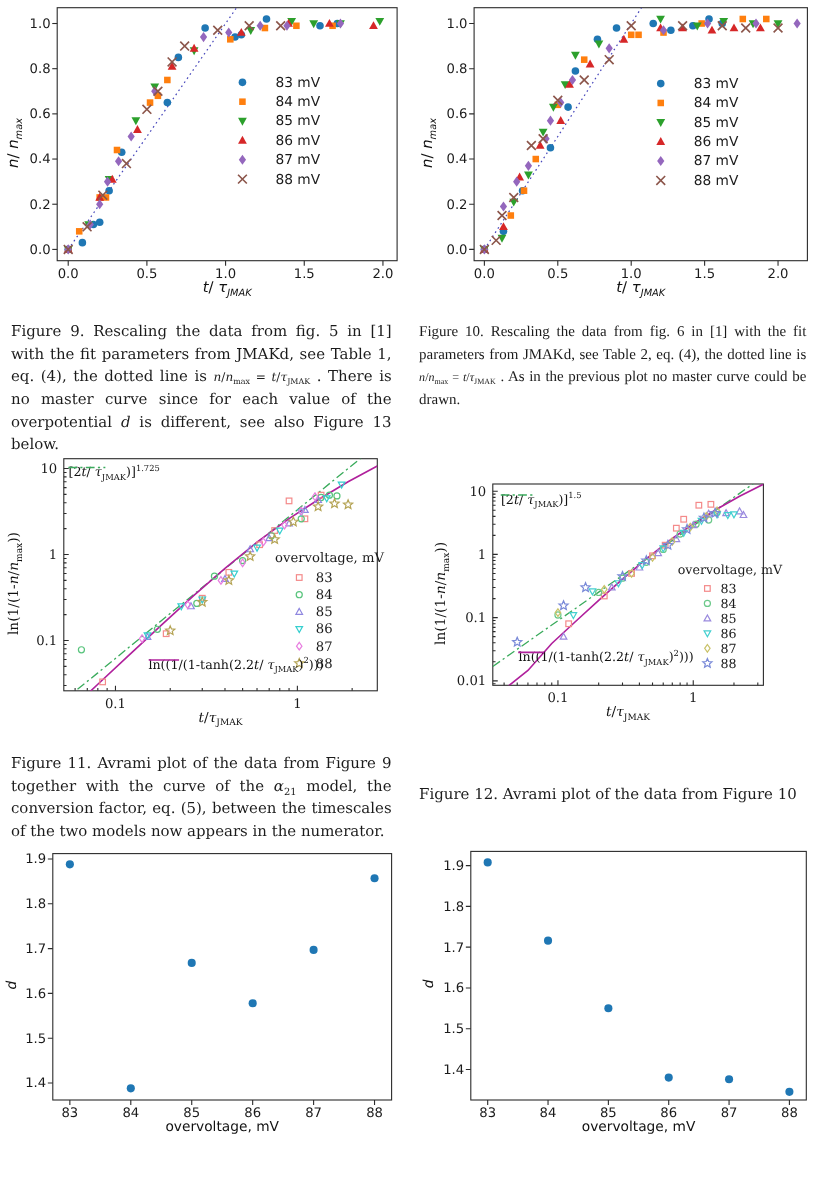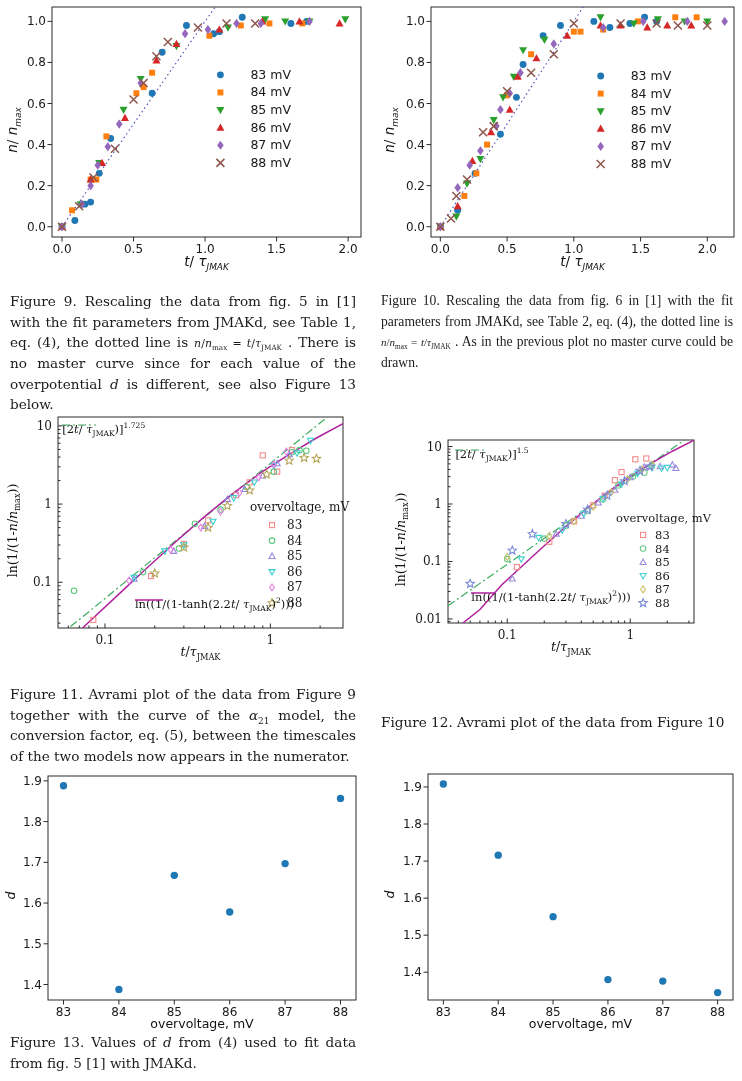--- a/index.html
+++ b/index.html
@@ -648,16 +648,15 @@
         <circle cx="127.21582733812953" cy="83.1377049180328" r="3.68" fill="#1f77b4" stroke="none"></circle>
         <circle cx="182.07194244604318" cy="144.63934426229508" r="3.68" fill="#1f77b4" stroke="none"></circle>
         <circle cx="236.92805755395685" cy="207.62295081967216" r="3.68" fill="#1f77b4" stroke="none"></circle>
         <circle cx="291.78417266187046" cy="209.1049180327869" r="3.68" fill="#1f77b4" stroke="none"></circle>
         <circle cx="346.64028776978415" cy="220.59016393442622" r="3.68" fill="#1f77b4" stroke="none"></circle>
       </svg>
       <div class="axlabel" style="left: 57px; top: 244px; width: 305px; text-align: center; font-size: 12.5px; font-family: &quot;DejaVu Sans&quot;, &quot;Liberation Sans&quot;, sans-serif;">overvoltage, mV</div>
       <div class="axlabel" style="left: 18px; top: 115px; font-size: 12.5px; font-family: &quot;DejaVu Sans&quot;, &quot;Liberation Sans&quot;, sans-serif; transform-origin: 0px 50%; transform: rotate(-90deg) translateX(-50%);"><i>d</i></div>
     </div>
 
-  <div class="caption" style="left:10px;top:1032px;width:346px;">Figure 13. Values of <i>d</i> from (4) used to fit data from fig. 5 [1]  with JMAKd.</div>
 
 
 </div>
 
 </body></html>

